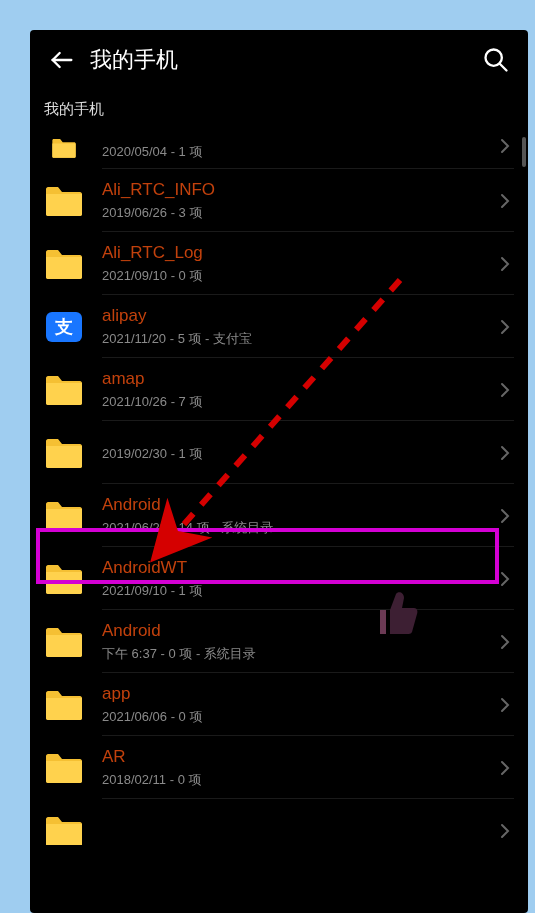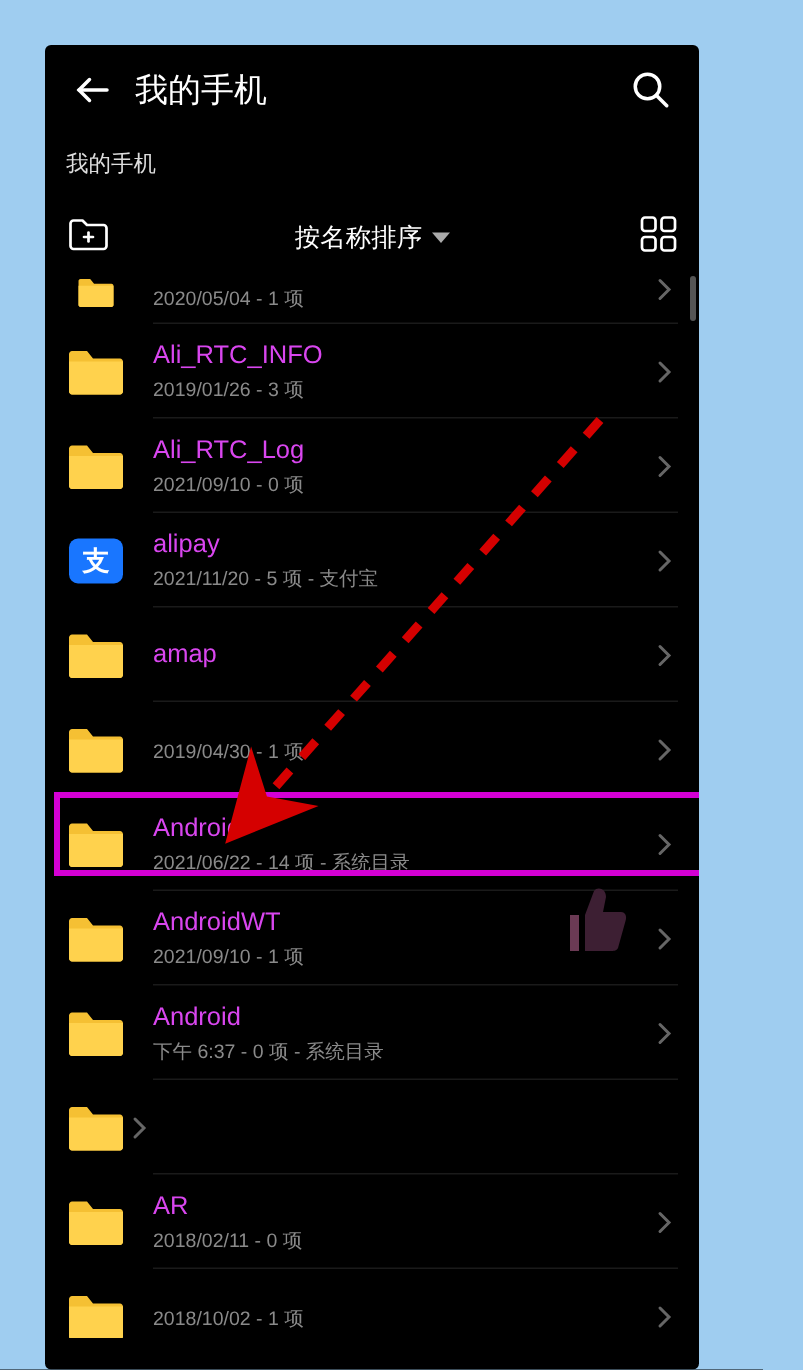--- a/index.html
+++ b/index.html
@@ -10,21 +10,21 @@
     body {
       background: #9fcdf0;
       font-family: -apple-system, BlinkMacSystemFont, "Segoe UI", Arial, sans-serif;
       width: 535px;
       height: 913px;
       padding: 30px;
       position: relative;
     }
     .phone {
       background: #000;
-      width: 436px;
+      width: 498px;
       height: 883px;
       border-radius: 4px;
       overflow: hidden;
       position: relative;
     }
     .header {
       display: flex;
       align-items: center;
       padding: 14px 18px;
       height: 60px;
@@ -129,21 +129,21 @@
     }
     .item-info {
       flex: 1;
       margin-left: 18px;
       display: flex;
       flex-direction: column;
       justify-content: center;
       min-width: 0;
     }
     .item-name {
-      color: #d946ef;
+      color: #c2410c;
       font-size: 17px;
       line-height: 1.3;
     }
     .item-meta {
       color: #8a8a8a;
       font-size: 13px;
       margin-top: 2px;
     }
     .chevron {
       width: 18px;
@@ -203,45 +203,20 @@
     <div class="search-icon">
       <svg viewBox="0 0 24 24" fill="none" stroke="#fff" stroke-width="2" stroke-linecap="round">
         <circle cx="10" cy="10" r="7"></circle>
         <line x1="15" y1="15" x2="21" y2="21"></line>
       </svg>
     </div>
   </div>
 
   <div class="breadcrumb">我的手机</div>
 
-  <div class="toolbar">
-    <div class="toolbar-left">
-      <div>
-        <svg width="30" height="26" viewBox="0 0 30 26" fill="none" stroke="#fff" stroke-width="1.8" stroke-linecap="round" stroke-linejoin="round">
-          <path d="M3 7 L3 21 C3 22 4 23 5 23 L25 23 C26 23 27 22 27 21 L27 9 C27 8 26 7 25 7 L14 7 L11 4 L5 4 C4 4 3 5 3 6 Z"></path>
-          <line x1="15" y1="12" x2="15" y2="18"></line>
-          <line x1="12" y1="15" x2="18" y2="15"></line>
-        </svg>
-      </div>
-    </div>
-    <div class="toolbar-center">
-      <span class="sort-label">按名称排序</span>
-      <span class="dropdown-caret"></span>
-    </div>
-    <div class="toolbar-right">
-      <div>
-        <svg width="26" height="26" viewBox="0 0 26 26" fill="none" stroke="#fff" stroke-width="1.8">
-          <rect x="2" y="2" width="9" height="9" rx="2"></rect>
-          <rect x="15" y="2" width="9" height="9" rx="2"></rect>
-          <rect x="2" y="15" width="9" height="9" rx="2"></rect>
-          <rect x="15" y="15" width="9" height="9" rx="2"></rect>
-        </svg>
-      </div>
-    </div>
-  </div>
 
   <div class="scroll-area">
     <div class="scrollbar-thumb"></div>
     <div class="list-container" id="list-container">
         <div class="list-item first-partial">
           <div class="folder-icon">
             <svg viewBox="0 0 40 34">
               <path d="M2 6 L2 30 C2 31 3 32 4 32 L36 32 C37 32 38 31 38 30 L38 10 C38 9 37 8 36 8 L18 8 L14 3 L4 3 C3 3 2 4 2 5 Z" fill="#f5c033"></path>
               <path d="M2 10 L38 10 L38 30 C38 31 37 32 36 32 L4 32 C3 32 2 31 2 30 Z" fill="#ffd24d"></path>
             </svg>
@@ -258,21 +233,21 @@
         </div>
         <div class="list-item">
           <div class="folder-icon">
             <svg viewBox="0 0 40 34">
               <path d="M2 6 L2 30 C2 31 3 32 4 32 L36 32 C37 32 38 31 38 30 L38 10 C38 9 37 8 36 8 L18 8 L14 3 L4 3 C3 3 2 4 2 5 Z" fill="#f5c033"></path>
               <path d="M2 10 L38 10 L38 30 C38 31 37 32 36 32 L4 32 C3 32 2 31 2 30 Z" fill="#ffd24d"></path>
             </svg>
           </div>
           <div class="item-info">
             <div class="item-name">Ali_RTC_INFO</div>
-            <div class="item-meta">2019/01/26 - 3 项</div>
+            <div class="item-meta">2019/06/26 - 3 项</div>
           </div>
           <div class="chevron">
             <svg viewBox="0 0 18 18" fill="none" stroke="#666" stroke-width="2" stroke-linecap="round">
               <polyline points="6,3 12,9 6,15"></polyline>
             </svg>
           </div>
           <div class="divider"></div>
         </div>
         <div class="list-item">
           <div class="folder-icon">
@@ -312,37 +287,38 @@
         </div>
         <div class="list-item">
           <div class="folder-icon">
             <svg viewBox="0 0 40 34">
               <path d="M2 6 L2 30 C2 31 3 32 4 32 L36 32 C37 32 38 31 38 30 L38 10 C38 9 37 8 36 8 L18 8 L14 3 L4 3 C3 3 2 4 2 5 Z" fill="#f5c033"></path>
               <path d="M2 10 L38 10 L38 30 C38 31 37 32 36 32 L4 32 C3 32 2 31 2 30 Z" fill="#ffd24d"></path>
             </svg>
           </div>
           <div class="item-info">
             <div class="item-name">amap</div>
-          </div>
-          <div class="chevron">
-            <svg viewBox="0 0 18 18" fill="none" stroke="#666" stroke-width="2" stroke-linecap="round">
-              <polyline points="6,3 12,9 6,15"></polyline>
-            </svg>
-          </div>
-          <div class="divider"></div>
-        </div>
-        <div class="list-item">
-          <div class="folder-icon">
-            <svg viewBox="0 0 40 34">
-              <path d="M2 6 L2 30 C2 31 3 32 4 32 L36 32 C37 32 38 31 38 30 L38 10 C38 9 37 8 36 8 L18 8 L14 3 L4 3 C3 3 2 4 2 5 Z" fill="#f5c033"></path>
-              <path d="M2 10 L38 10 L38 30 C38 31 37 32 36 32 L4 32 C3 32 2 31 2 30 Z" fill="#ffd24d"></path>
-            </svg>
-          </div>
-          <div class="item-info">
-            <div class="item-meta">2019/04/30 - 1 项</div>
+            <div class="item-meta">2021/10/26 - 7 项</div>
+          </div>
+          <div class="chevron">
+            <svg viewBox="0 0 18 18" fill="none" stroke="#666" stroke-width="2" stroke-linecap="round">
+              <polyline points="6,3 12,9 6,15"></polyline>
+            </svg>
+          </div>
+          <div class="divider"></div>
+        </div>
+        <div class="list-item">
+          <div class="folder-icon">
+            <svg viewBox="0 0 40 34">
+              <path d="M2 6 L2 30 C2 31 3 32 4 32 L36 32 C37 32 38 31 38 30 L38 10 C38 9 37 8 36 8 L18 8 L14 3 L4 3 C3 3 2 4 2 5 Z" fill="#f5c033"></path>
+              <path d="M2 10 L38 10 L38 30 C38 31 37 32 36 32 L4 32 C3 32 2 31 2 30 Z" fill="#ffd24d"></path>
+            </svg>
+          </div>
+          <div class="item-info">
+            <div class="item-meta">2019/02/30 - 1 项</div>
           </div>
           <div class="chevron">
             <svg viewBox="0 0 18 18" fill="none" stroke="#666" stroke-width="2" stroke-linecap="round">
               <polyline points="6,3 12,9 6,15"></polyline>
             </svg>
           </div>
           <div class="divider"></div>
         </div>
         <div class="list-item">
           <div class="folder-icon">
@@ -398,20 +374,24 @@
           </div>
           <div class="divider"></div>
         </div>
         <div class="list-item">
           <div class="folder-icon">
             <svg viewBox="0 0 40 34">
               <path d="M2 6 L2 30 C2 31 3 32 4 32 L36 32 C37 32 38 31 38 30 L38 10 C38 9 37 8 36 8 L18 8 L14 3 L4 3 C3 3 2 4 2 5 Z" fill="#f5c033"></path>
               <path d="M2 10 L38 10 L38 30 C38 31 37 32 36 32 L4 32 C3 32 2 31 2 30 Z" fill="#ffd24d"></path>
             </svg>
           </div>
+          <div class="item-info">
+            <div class="item-name">app</div>
+            <div class="item-meta">2021/06/06 - 0 项</div>
+          </div>
           <div class="chevron">
             <svg viewBox="0 0 18 18" fill="none" stroke="#666" stroke-width="2" stroke-linecap="round">
               <polyline points="6,3 12,9 6,15"></polyline>
             </svg>
           </div>
           <div class="divider"></div>
         </div>
         <div class="list-item">
           <div class="folder-icon">
             <svg viewBox="0 0 40 34">
@@ -431,21 +411,20 @@
           <div class="divider"></div>
         </div>
         <div class="list-item">
           <div class="folder-icon">
             <svg viewBox="0 0 40 34">
               <path d="M2 6 L2 30 C2 31 3 32 4 32 L36 32 C37 32 38 31 38 30 L38 10 C38 9 37 8 36 8 L18 8 L14 3 L4 3 C3 3 2 4 2 5 Z" fill="#f5c033"></path>
               <path d="M2 10 L38 10 L38 30 C38 31 37 32 36 32 L4 32 C3 32 2 31 2 30 Z" fill="#ffd24d"></path>
             </svg>
           </div>
           <div class="item-info">
-            <div class="item-meta">2018/10/02 - 1 项</div>
           </div>
           <div class="chevron">
             <svg viewBox="0 0 18 18" fill="none" stroke="#666" stroke-width="2" stroke-linecap="round">
               <polyline points="6,3 12,9 6,15"></polyline>
             </svg>
           </div>
         </div>
       </div>
   </div>
 

